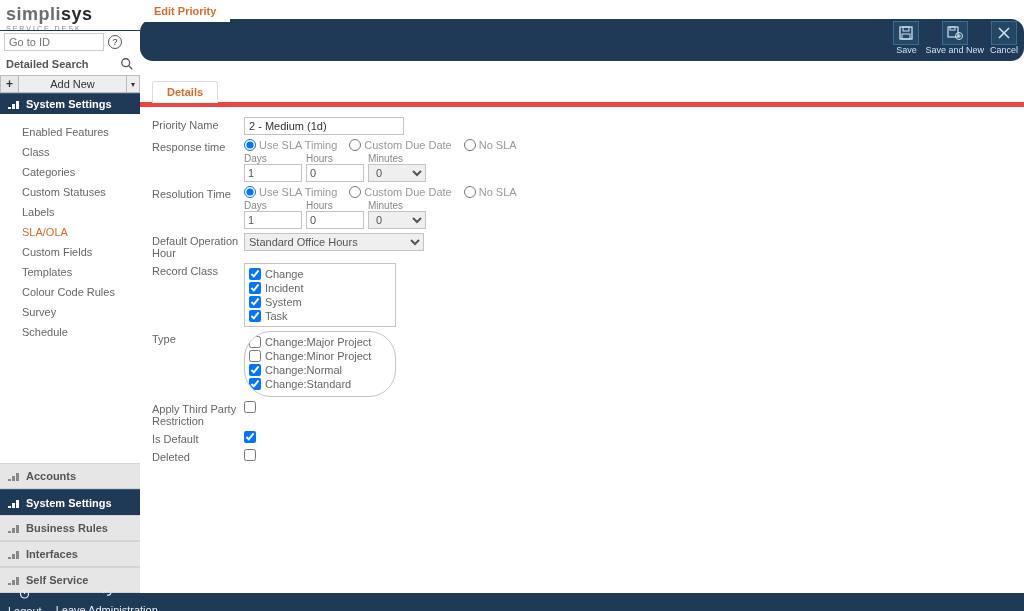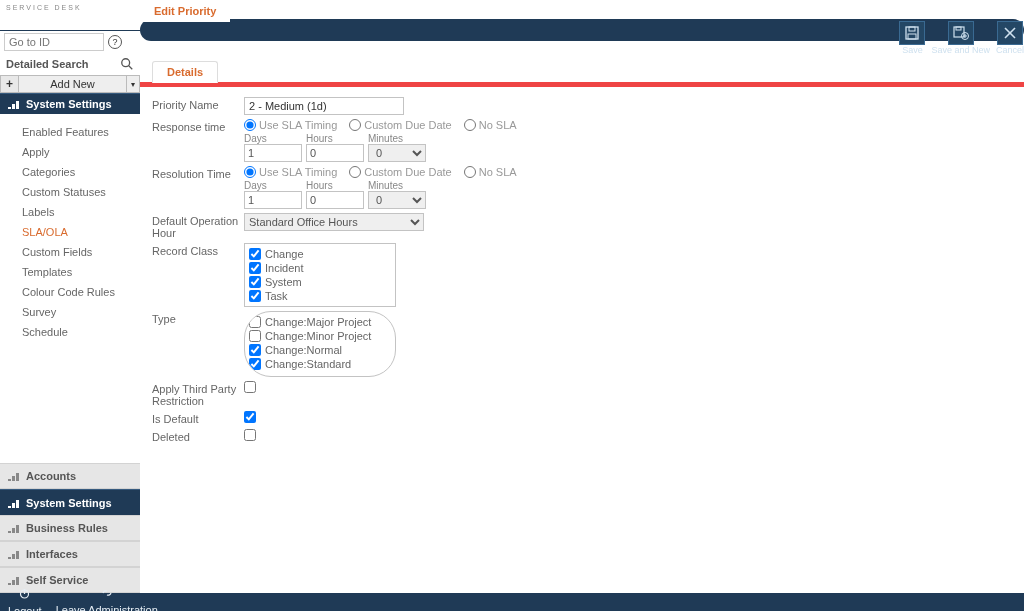--- a/index.html
+++ b/index.html
@@ -31,21 +31,21 @@
 
   .nav-items { flex:1; overflow:auto; padding: 8px 0 8px 22px; background:#fff; }
   .nav-items a { display:block; color:#666; text-decoration:none; padding: 4px 0; cursor:pointer; }
   .nav-items a.active { color:#d96b2e; }
 
   .bottom-accordions { }
   .bottom-accordions .accordion-header { height: 26px; }
 
   
   .main { position:absolute; left:140px; right:0; top:0; bottom:18px; display:flex; flex-direction:column; }
-  .titlebar { height:22px; background:#1f3a56; display:flex; align-items:flex-start; justify-content:space-between; padding-left:12px; padding-right:0;border-radius:13px; }
+  .titlebar { height:42px; background:#1f3a56; display:flex; align-items:flex-start; justify-content:space-between; padding-left:12px; padding-right:6px;border-radius:13px; }
   .title-tab { background:#fff; color:#d96b2e; font-weight:bold; padding: 5px 14px; font-size:11px; margin-top:0; border-top-left-radius:3px; border-top-right-radius:3px; position:relative; top:0; }
   .titlebar-inner{ height:19px; background:#fff; display:flex; align-items:flex-start; }
   .toolbar { display:flex; gap:6px; align-items:flex-start; padding-top:2px;}
   .tool-btn { display:flex; flex-direction:column; align-items:center; color:#cfe1ef; cursor:pointer; }
   .tool-btn .iconbox { width:26px; height:24px; background:#244765; border:1px solid #3a6a92; display:flex; align-items:center; justify-content:center; }
   .tool-btn .lbl { font-size:9px; color:#cfe1ef; margin-top:1px; line-height:1; text-align:center;}
   .tool-btn svg { display:block;}
 
   .tabstrip { height:22px; display:flex; align-items:flex-end; border-bottom:5px solid #ef4444; background:#fff; padding-left:12px; margin-top:24px;}
   .tab { padding:4px 14px; border:1px solid #ddd; border-bottom:1px solid #fff; border-top-left-radius:3px; border-top-right-radius:3px; color:#d96b2e; font-weight:bold; background:#fff; position:relative; top:1px;}
@@ -75,20 +75,21 @@
   .footer { position:absolute; left:0; right:0; bottom:0; height:18px; background:#1f3a56; color:#e6eef5; display:flex; align-items:center; gap:14px; padding:0 8px; font-size:11px;}
   .footer a { color:#e6eef5; text-decoration:none; display:flex; align-items:center; gap:4px; cursor:pointer;flex-direction:column;}
 
   .dark-sep { height:1px; background:#1f3a56;}
 </style>
 </head>
 <body>
 
 <div class="sidebar">
   <div class="logo">
+    <div class="logo-main"><span>simpli</span><b>sys</b></div>
     <div class="logo-sub">SERVICE DESK</div>
   </div>
   <div class="dark-sep"></div>
   <div class="goto-row">
     <input type="text" placeholder="Go to ID" style="">
     <span class="help-icon">?</span>
   </div>
   <div class="search-row">
     <span>Detailed Search</span>
     <span class="mag-icon">
@@ -110,21 +111,21 @@
           <svg width="12" height="10">
             <rect x="0" y="8" width="3" height="2" fill="#fff"></rect>
             <rect x="4" y="5" width="3" height="5" fill="#fff"></rect>
             <rect x="8" y="2" width="3" height="8" fill="#fff"></rect>
           </svg>
         </span>
       <span>System Settings</span>
     </div>
     <div class="nav-items">
       <a>Enabled Features</a>
-      <a>Apply</a>
+      <a>Class</a>
       <a>Categories</a>
       <a>Custom Statuses</a>
       <a>Labels</a>
       <a class="active">SLA/OLA</a>
       <a>Custom Fields</a>
       <a>Templates</a>
       <a>Colour Code Rules</a>
       <a>Survey</a>
       <a>Schedule</a>
     </div>

